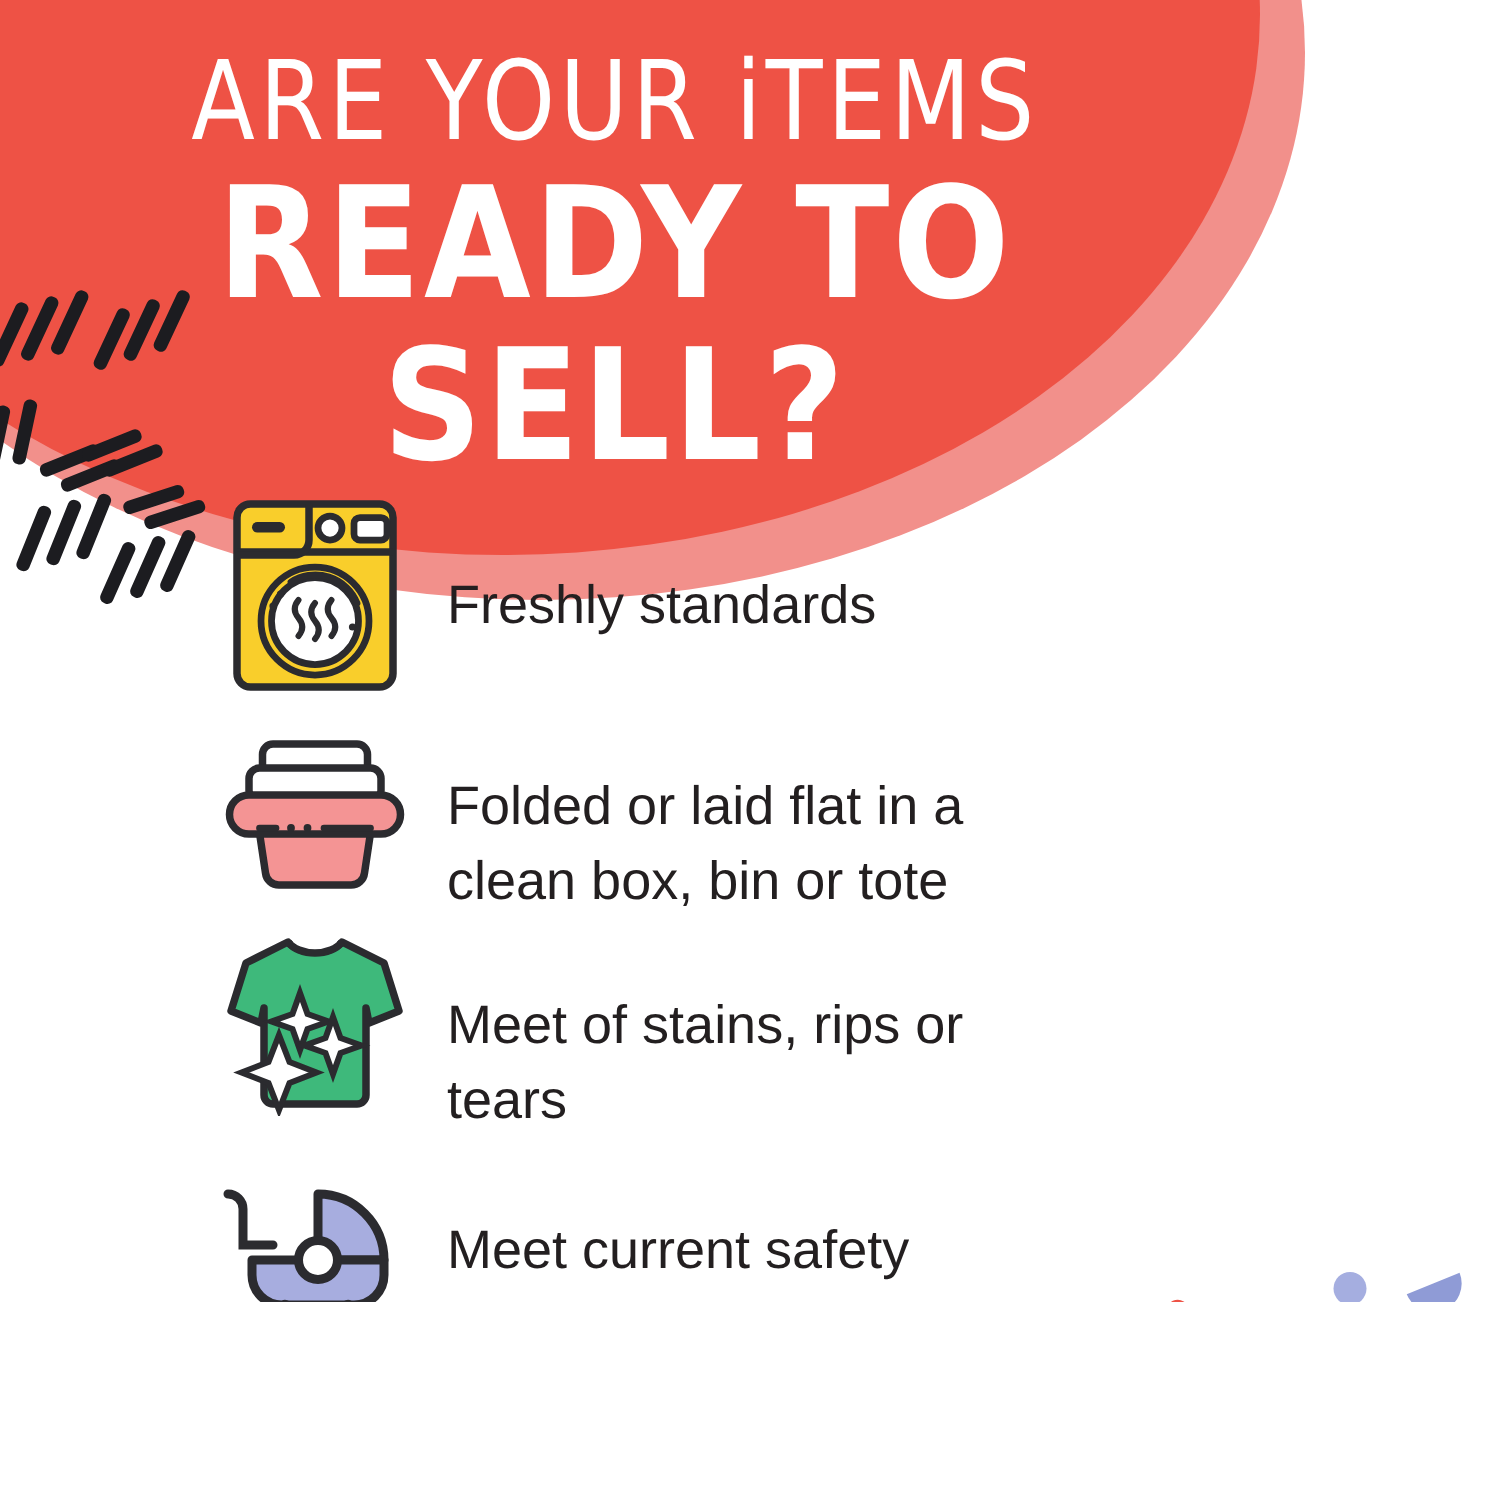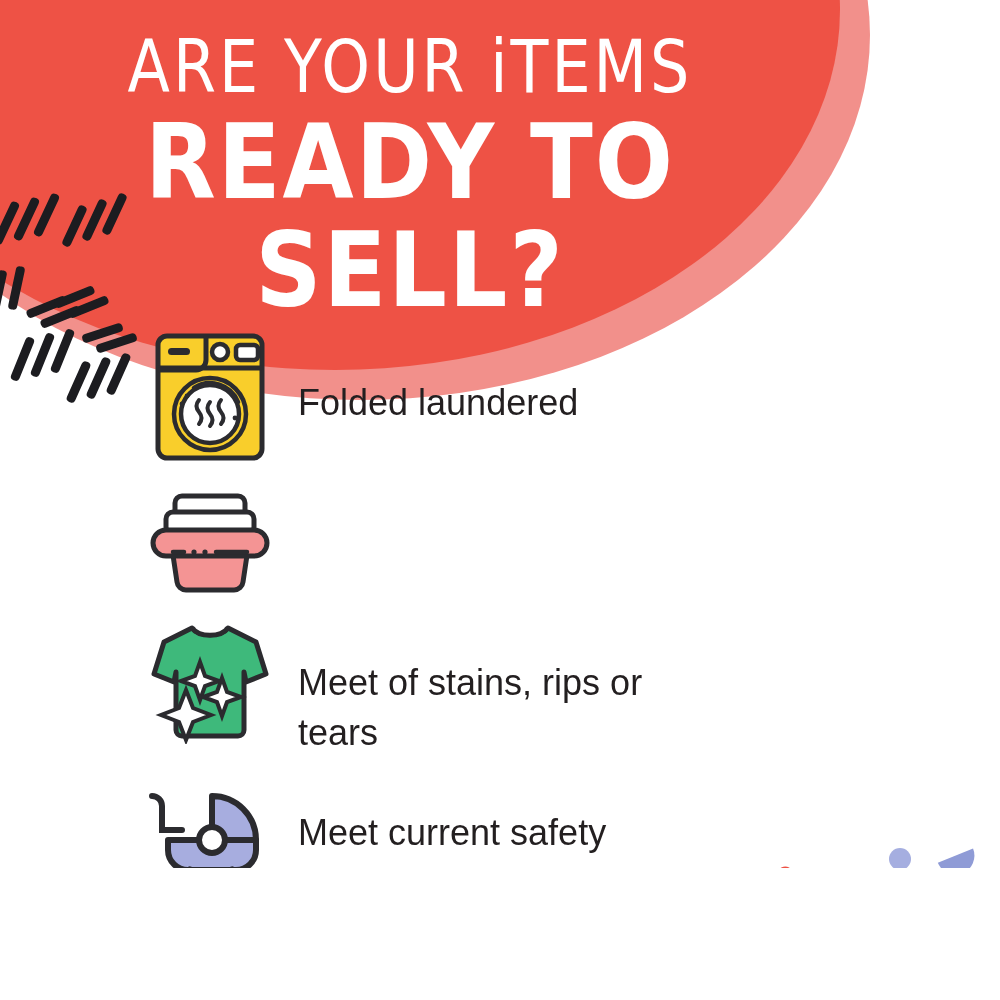--- a/index.html
+++ b/index.html
@@ -255,36 +255,37 @@
           <circle cx="60" cy="84" r="29" fill="#FFFFFF" stroke="#2B2B2F" stroke-width="4.5"></circle>
           <path d="M88 72 a30 30 0 0 0 -44 -14" fill="none" stroke="#2B2B2F" stroke-width="4.5" stroke-linecap="round"></path>
           <circle cx="37" cy="66" r="2.4" fill="#2B2B2F"></circle>
           <circle cx="32" cy="74" r="2.4" fill="#2B2B2F"></circle>
           <circle cx="85" cy="88" r="2.4" fill="#2B2B2F"></circle>
           <path d="M49 94 q5 -6 0 -12 q-5 -6 0 -12" fill="none" stroke="#2B2B2F" stroke-width="4" stroke-linecap="round"></path>
           <path d="M60 96 q5 -6 0 -12 q-5 -6 0 -12" fill="none" stroke="#2B2B2F" stroke-width="4" stroke-linecap="round"></path>
           <path d="M71 94 q5 -6 0 -12 q-5 -6 0 -12" fill="none" stroke="#2B2B2F" stroke-width="4" stroke-linecap="round"></path>
         </svg>
       </div>
-      <div class="check-text">Folded laundered</div>
+      <div class="check-text">Freshly standards</div>
     </div>
 
     <div class="check-row row-2">
       <div class="check-icon">
         <svg width="126" height="104" viewBox="0 0 126 104" xmlns="http://www.w3.org/2000/svg">
           <rect x="28" y="6" width="70" height="22" rx="7" fill="#FFFFFF" stroke="#2B2B2F" stroke-width="5"></rect>
           <rect x="19" y="22" width="88" height="22" rx="7" fill="#FFFFFF" stroke="#2B2B2F" stroke-width="5"></rect>
           <path d="M24 52 L30 92 a9 9 0 0 0 9 8 h48 a9 9 0 0 0 9 -8 L102 52 Z" fill="#F49494" stroke="#2B2B2F" stroke-width="5" stroke-linejoin="round"></path>
           <rect x="6" y="40" width="114" height="26" rx="13" fill="#F49494" stroke="#2B2B2F" stroke-width="5"></rect>
           <line x1="26" y1="62" x2="37" y2="62" stroke="#2B2B2F" stroke-width="4.5" stroke-linecap="round"></line>
           <circle cx="47" cy="62" r="2.6" fill="#2B2B2F"></circle>
           <circle cx="58" cy="62" r="2.6" fill="#2B2B2F"></circle>
           <line x1="69" y1="62" x2="100" y2="62" stroke="#2B2B2F" stroke-width="4.5" stroke-linecap="round"></line>
         </svg>
       </div>
+      <div class="check-text">Folded or laid flat in a clean box, bin or tote</div>
     </div>
 
     <div class="check-row row-3">
       <div class="check-icon">
         <svg width="128" height="124" viewBox="0 0 128 124" xmlns="http://www.w3.org/2000/svg">
           <path d="M46 8 L18 22 L8 54 L28 62 L30 52 L30 110 a6 6 0 0 0 6 6 h56 a6 6 0 0 0 6 -6 L98 52 L100 62 L120 54 L110 22 L82 8 a20 12 0 0 1 -36 0 Z" fill="#3EB97B" stroke="#2B2B2F" stroke-width="5" stroke-linejoin="round"></path>
           <path d="M46 8 a20 13 0 0 0 36 0" fill="#FFFFFF" stroke="#2B2B2F" stroke-width="5"></path>
           <path d="M54 42 L59 56 L73 61 L59 66 L54 80 L49 66 L35 61 L49 56 Z" fill="#FFFFFF" stroke="#2B2B2F" stroke-width="4"></path>
           <path d="M76 58 L81 72 L95 77 L81 82 L76 96 L71 82 L57 77 L71 72 Z" fill="#FFFFFF" stroke="#2B2B2F" stroke-width="4"></path>
           <path d="M40 70 L47 88 L65 95 L47 102 L40 120 L33 102 L15 95 L33 88 Z" fill="#FFFFFF" stroke="#2B2B2F" stroke-width="4"></path>

